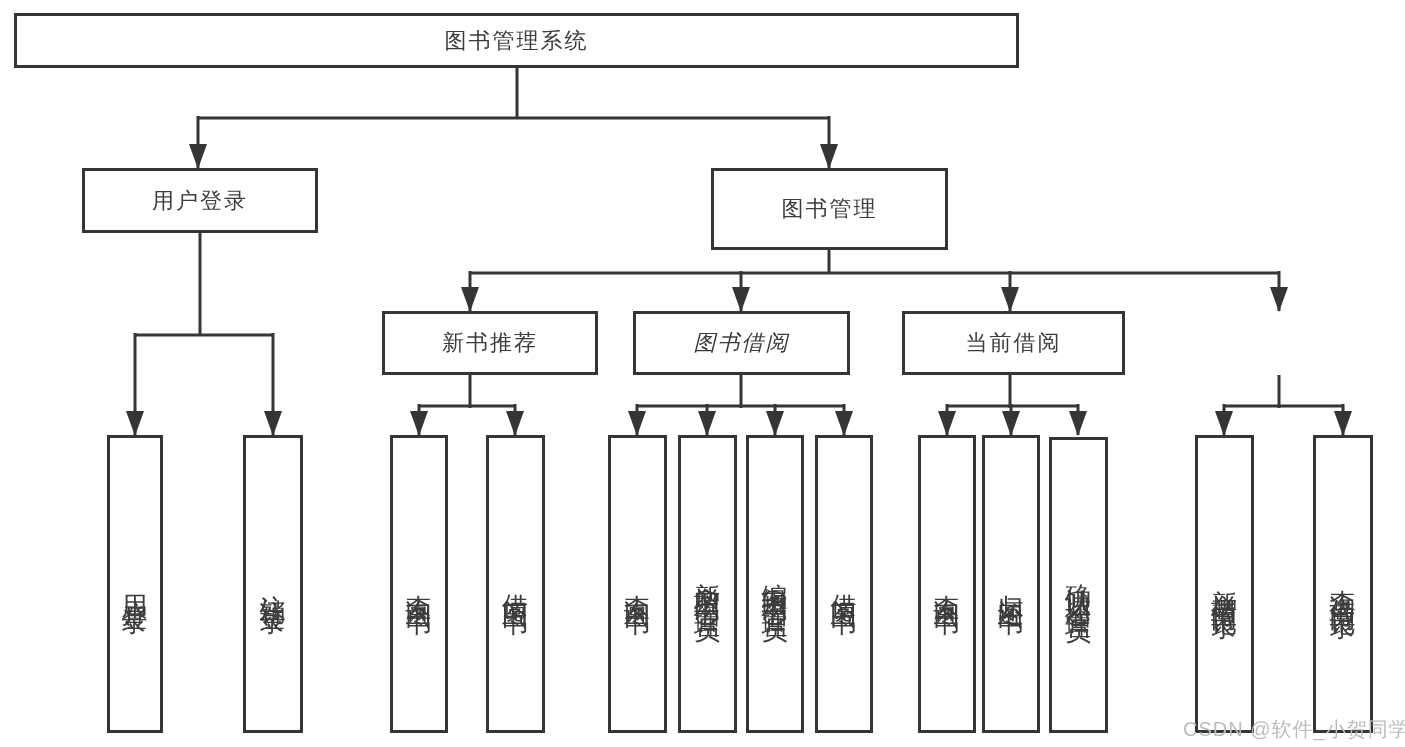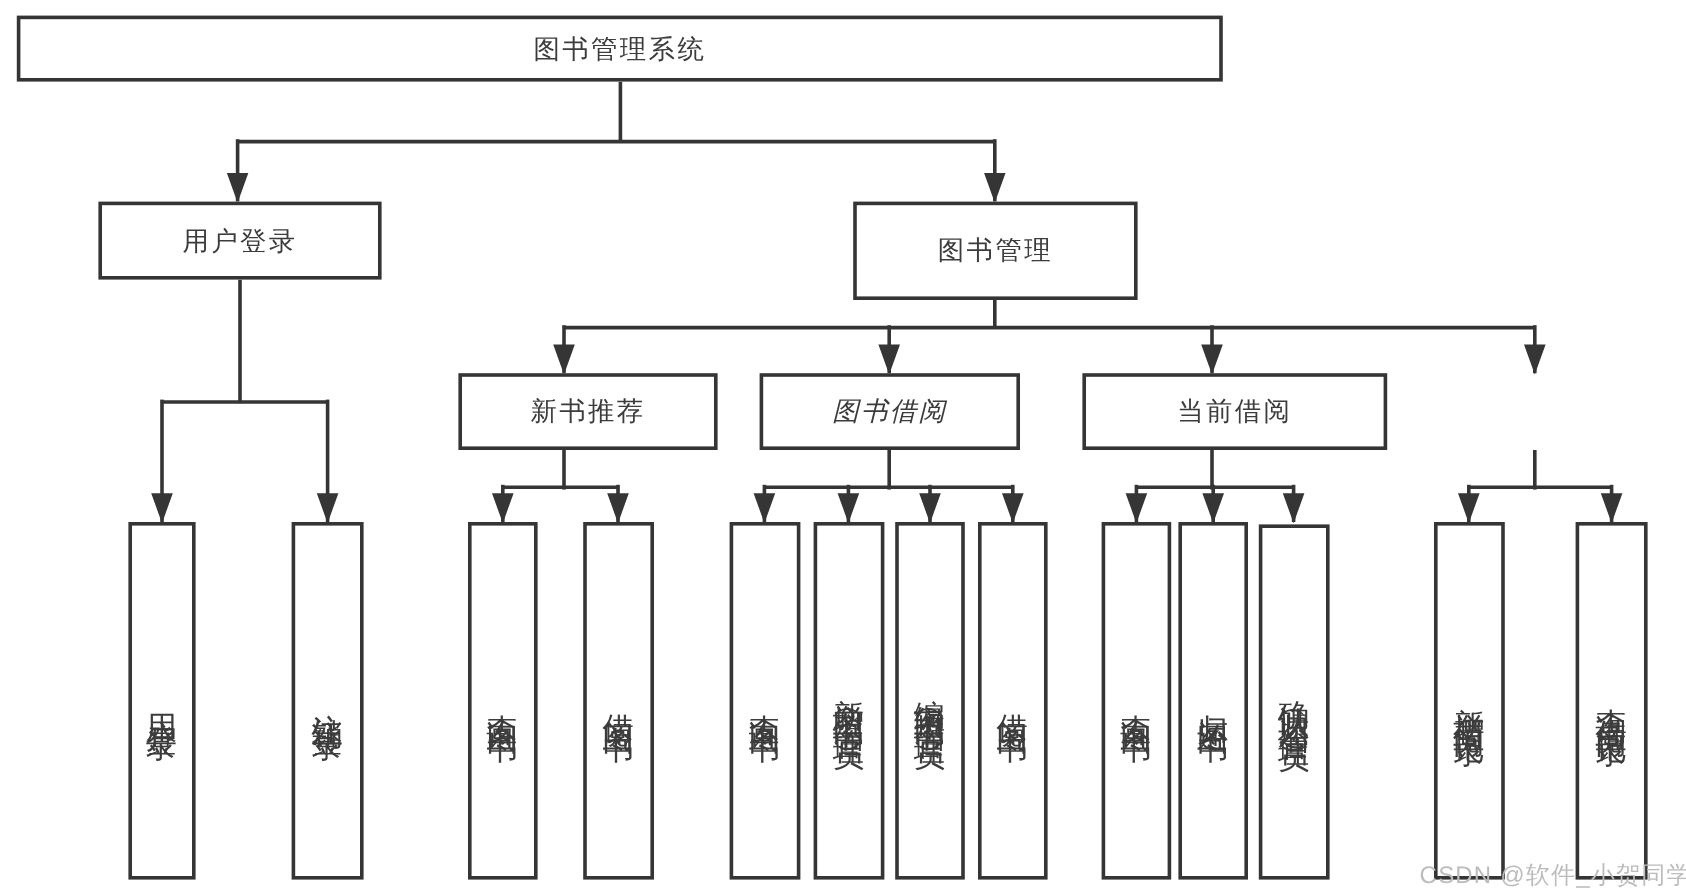--- a/index.html
+++ b/index.html
@@ -106,21 +106,21 @@
     </g>
   </svg>
 
   <div class="node hbox" style="left:14px;top:13px;width:1005px;height:55px;">图书管理系统</div>
 
   <div class="node hbox" style="left:82px;top:168px;width:236px;height:65px;">用户登录</div>
   <div class="node hbox" style="left:711px;top:168px;width:237px;height:82px;">图书管理</div>
 
   <div class="node hbox" style="left:362px;top:311px;width:216px;height:64px;margin-left:20px;">新书推荐</div>
   <div class="node hbox" style="left:633px;top:311px;width:217px;height:64px;font-style:italic;">图书借阅</div>
-  <div class="node hbox" style="left:902px;top:311px;width:254px;height:64px;">当前借阅</div>
+  <div class="node hbox" style="left:902px;top:311px;width:223px;height:64px;">当前借阅</div>
 
   <div class="node vbox" style="left:107px;top:435px;width:56px;height:298px;">用户登录</div>
   <div class="node vbox" style="left:243px;top:435px;width:60px;height:298px;">注销登录</div>
 
   <div class="node vbox" style="left:390px;top:435px;width:58px;height:298px;">查询图书</div>
   <div class="node vbox" style="left:486px;top:435px;width:59px;height:298px;">借阅图书</div>
 
   <div class="node vbox" style="left:608px;top:435px;width:59px;height:298px;">查询图书</div>
   <div class="node vbox" style="left:678px;top:435px;width:59px;height:298px;">新增图书（管理员）</div>
   <div class="node vbox" style="left:746px;top:435px;width:58px;height:298px;">编辑图书（管理员）</div>

